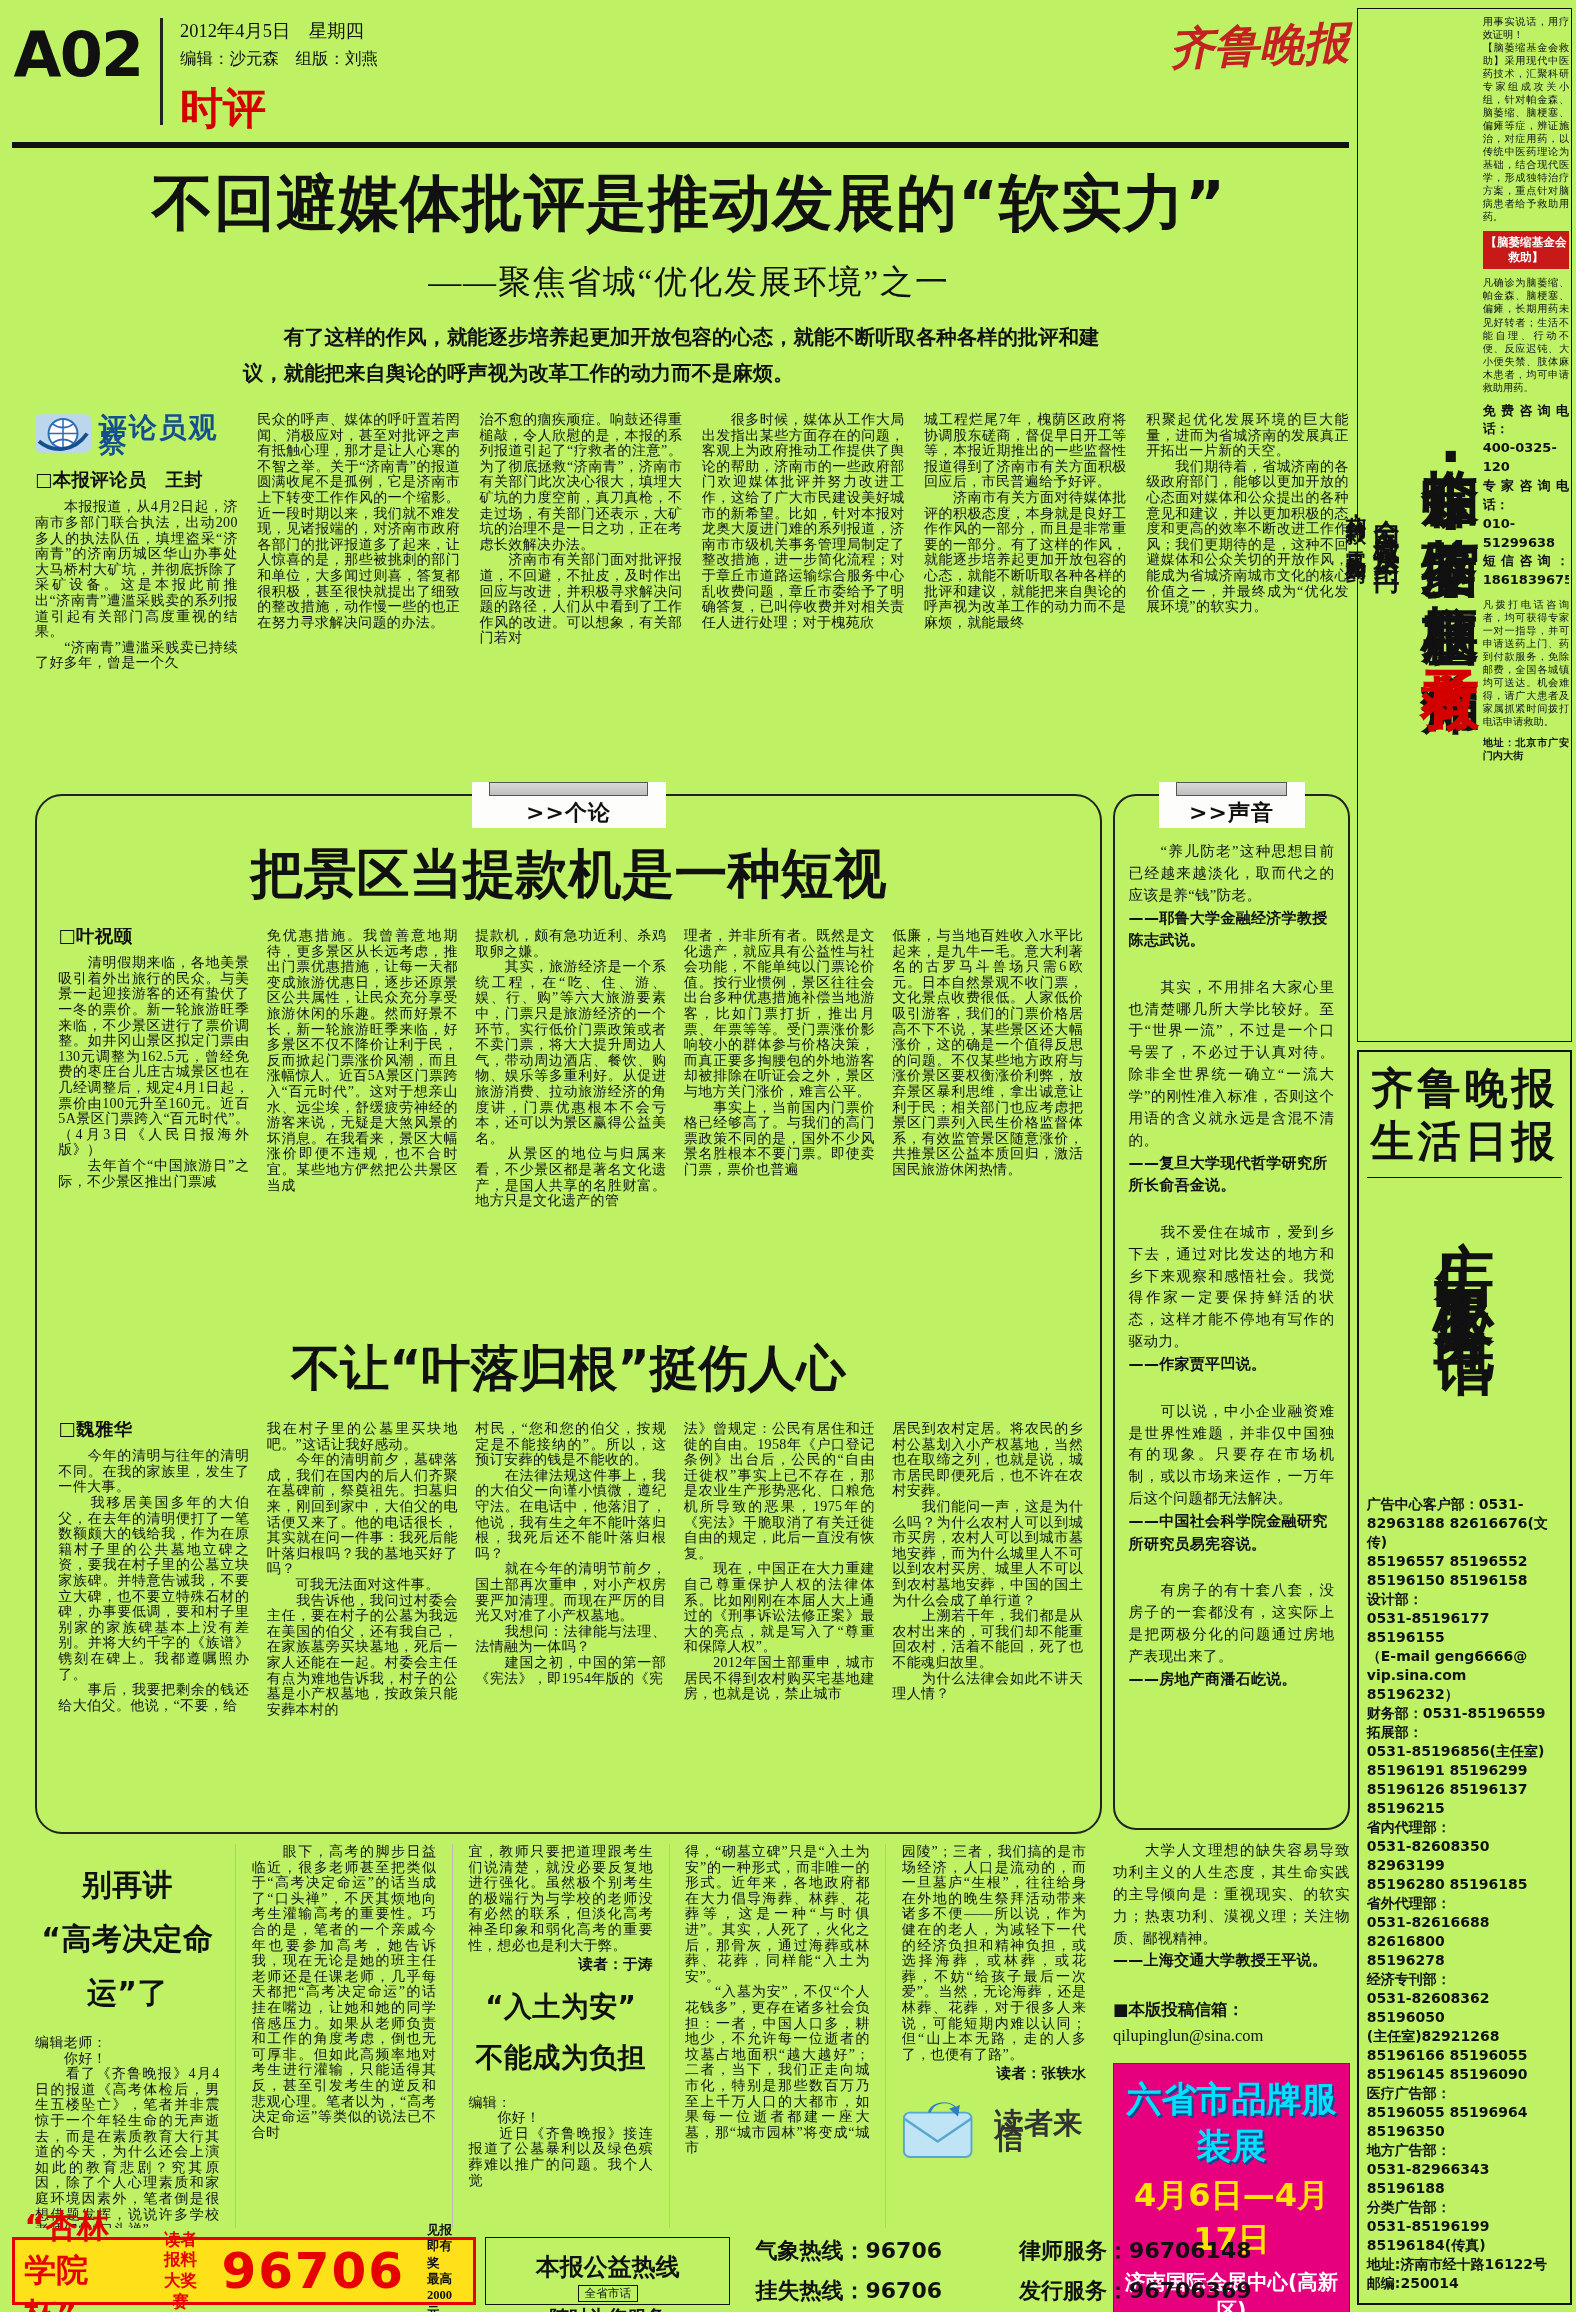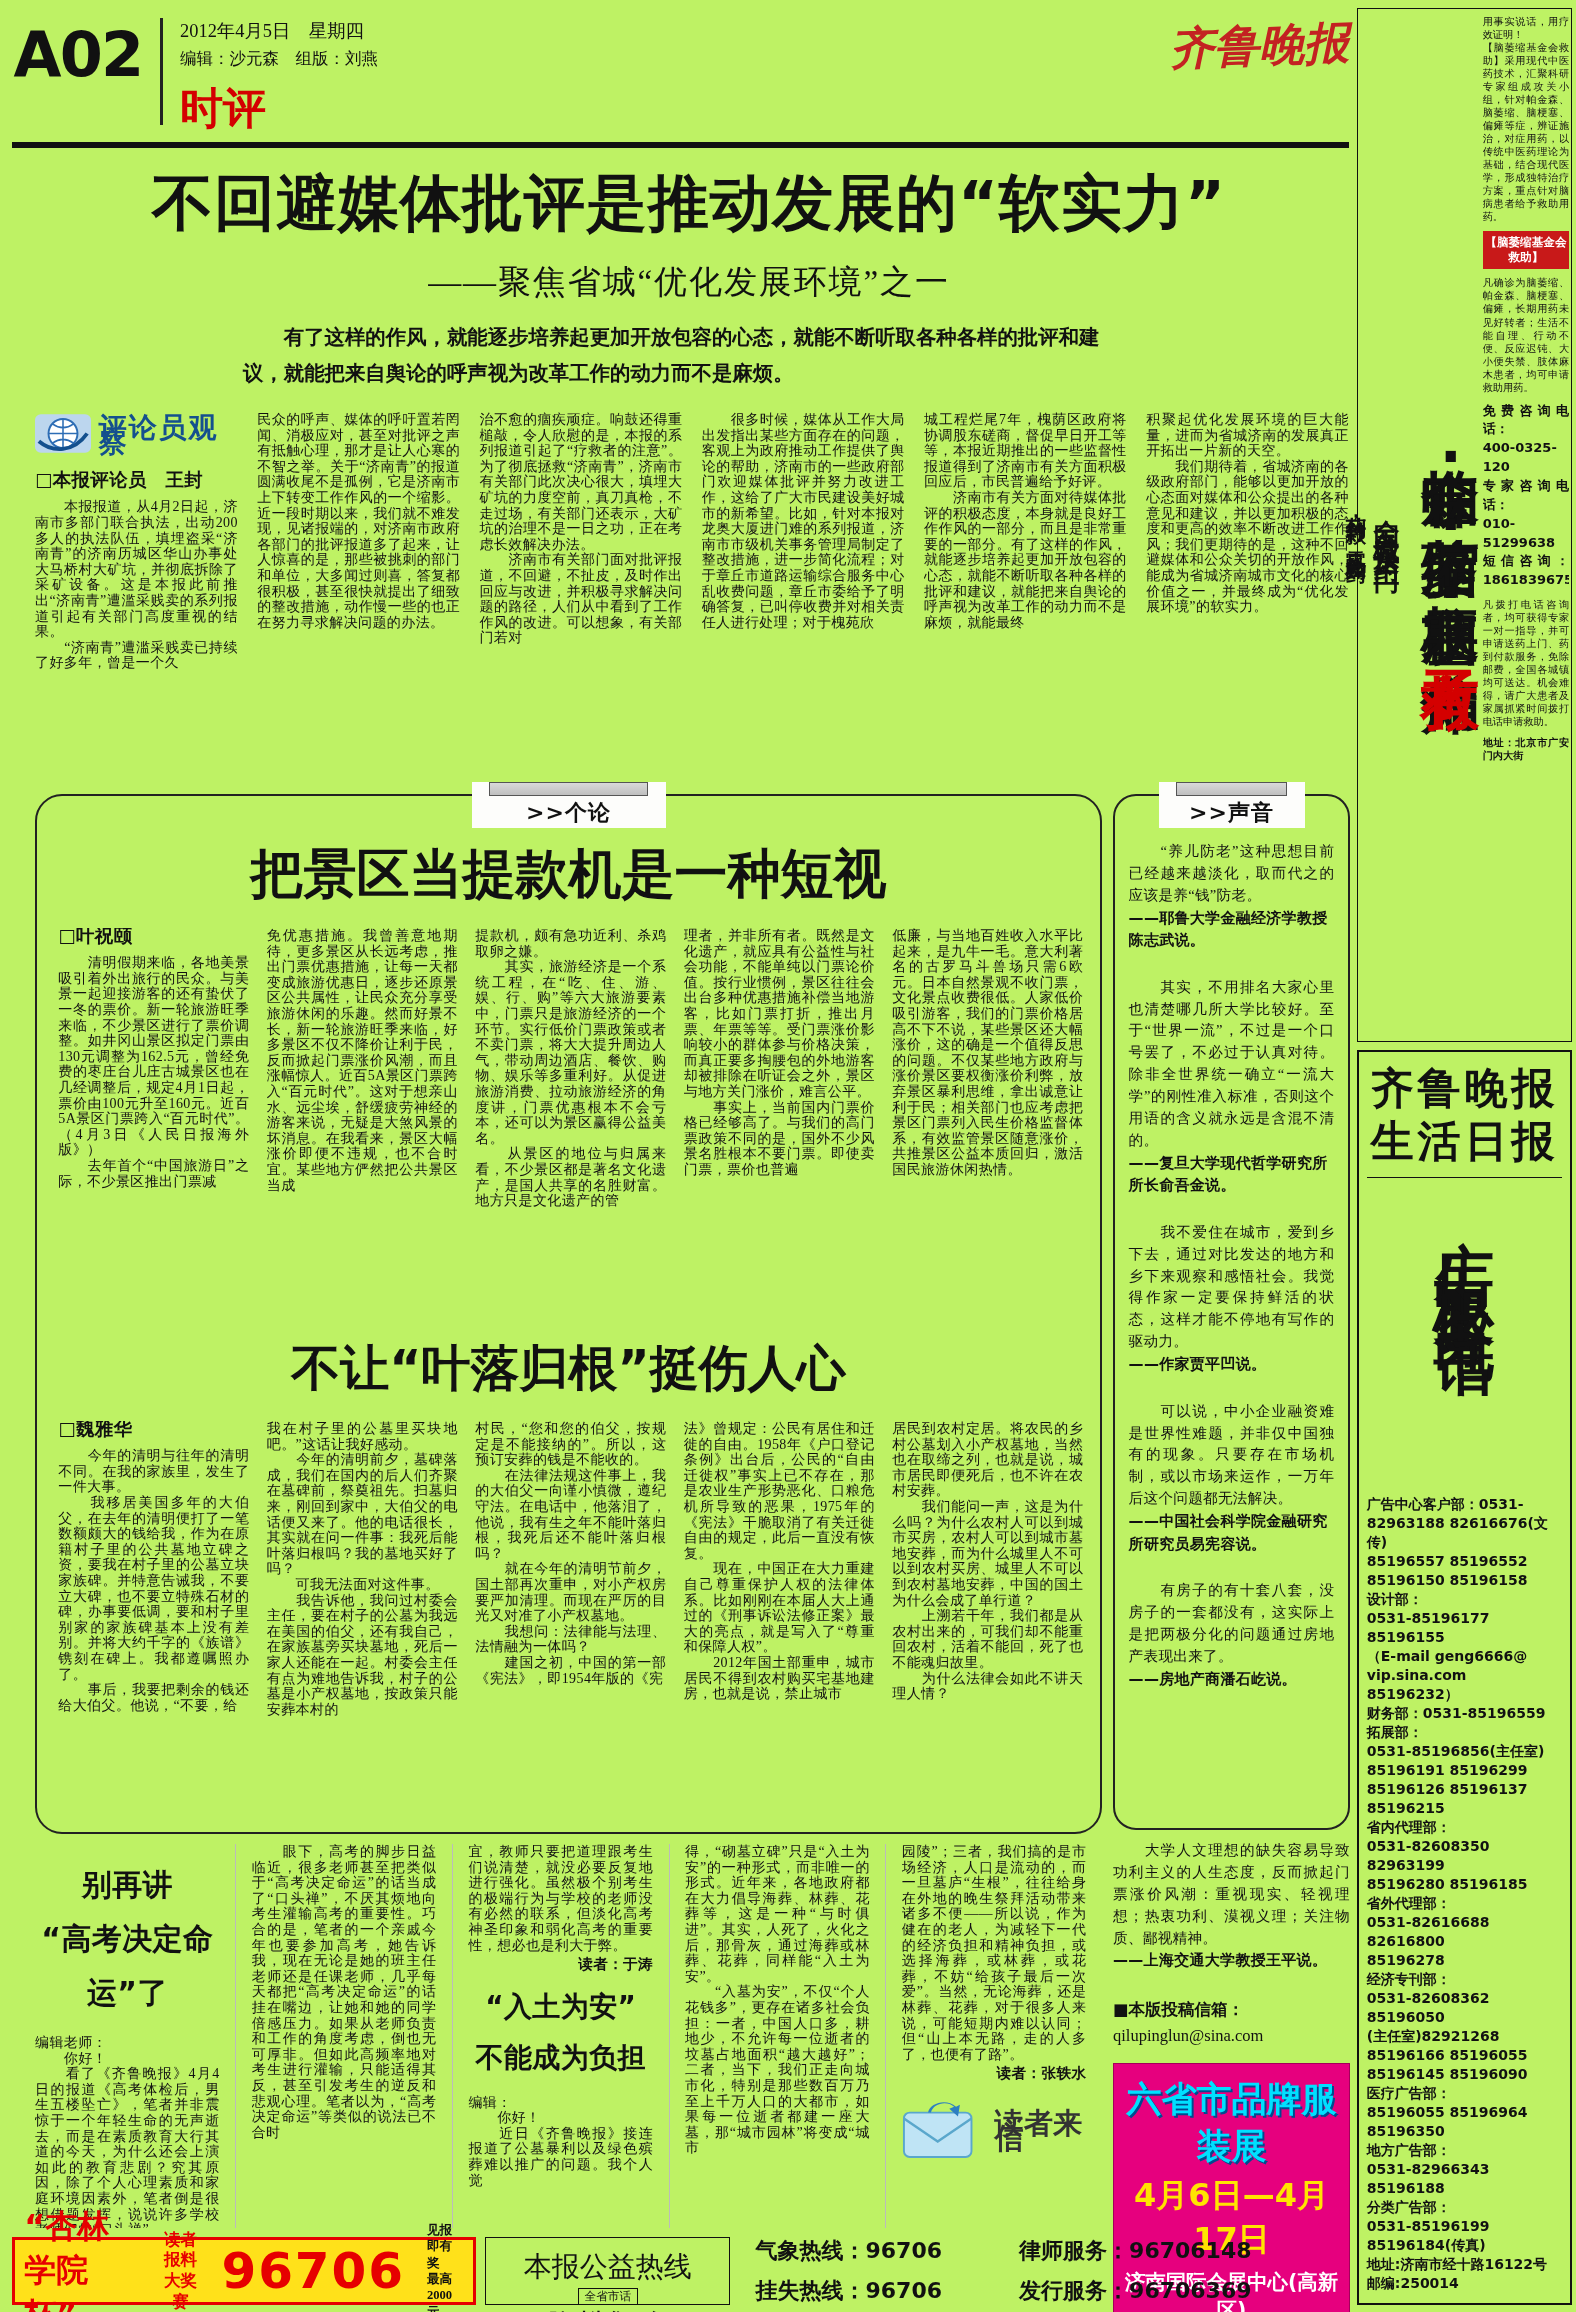--- a/index.html
+++ b/index.html
@@ -72,21 +72,21 @@
   .f3 { color:#fff; font-family:"DejaVu Sans",sans-serif; font-weight:bold; font-size:20.4px; margin-top:5.8px; }
 
   
   .bstrip { display:flex; gap:9.7px; align-items:stretch; }
   .contest { background:#ffe11a; border:3.9px solid #e60000; display:flex; align-items:center; gap:22px; padding:1.9px 9.7px; width:464px; }
   .c-t { color:#e60000; font-family:"DejaVu Sans",sans-serif; font-weight:bold; font-size:32px; }
   .c-s { color:#e60000; font-family:"DejaVu Sans",sans-serif; font-weight:bold; font-size:16.5px; line-height:1.25; text-align:center; }
   .c-n { color:#e60000; font-family:"DejaVu Sans",sans-serif; font-weight:bold; font-size:50px; letter-spacing:1.9px; }
   .c-note { font-size:12.6px; font-weight:bold; line-height:1.3; }
   .pubbox { border:1.9px solid #111; width:245px; display:flex; flex-direction:column; align-items:center; justify-content:center; gap:1.9px; }
-  .pb1 { font-family:"DejaVu Sans",sans-serif; font-weight:normal; font-size:28px;margin-top:40px; }
+  .pb1 { font-family:"DejaVu Sans",sans-serif; font-weight:bold; font-size:24px;margin-top:40px; }
   .pb-badge { border:1px solid #111; font-size:11.6px; padding:0 5.8px; }
   .pb2 { font-family:"DejaVu Sans",sans-serif; font-weight:bold; font-size:19.4px; }
   .hotlines { flex:1; display:grid; grid-template-columns:1fr 1.25fr; align-content:center; row-gap:9.7px; font-family:"DejaVu Sans",sans-serif; font-weight:bold; font-size:22px; padding-left:15.5px; }
 </style>
 </head>
 <body>
 
 <div class="page">
 
   <div class="abs" style="left:13.6px;top:17.5px;display:flex;gap:17.5px;">
@@ -207,21 +207,21 @@
       </div>
       <div class="voice">
         <div class="pre just">　　有房子的有十套八套，没房子的一套都没有，这实际上是把两极分化的问题通过房地产表现出来了。</div>
         <div class="attr">——房地产商潘石屹说。</div>
       </div>
     </div>
   </div>
 
   <div class="abs" style="left:1113px;top:1840px;width:237px;">
     <div class="voice">
-      <div class="pre just">　　大学人文理想的缺失容易导致功利主义的人生态度，反而掀起门票涨价风潮：重视现实、轻视理想；热衷功利、漠视义理；关注物质、鄙视精神。</div>
+      <div class="pre just">　　大学人文理想的缺失容易导致功利主义的人生态度，其生命实践的主导倾向是：重视现实、的软实力；热衷功利、漠视义理；关注物质、鄙视精神。</div>
       <div class="attr">——上海交通大学教授王平说。</div>
     </div>
     <div class="submit">
       <b>■本版投稿信箱：</b><br>
       <span>qilupinglun@sina.com</span>
     </div>
     <div class="fashion" style="margin-top:13.6px;">
       <div class="f1">六省市品牌服装展</div>
       <div class="f2">4月6日—4月17日</div>
       <div class="f3">济南国际会展中心(高新区)</div>

